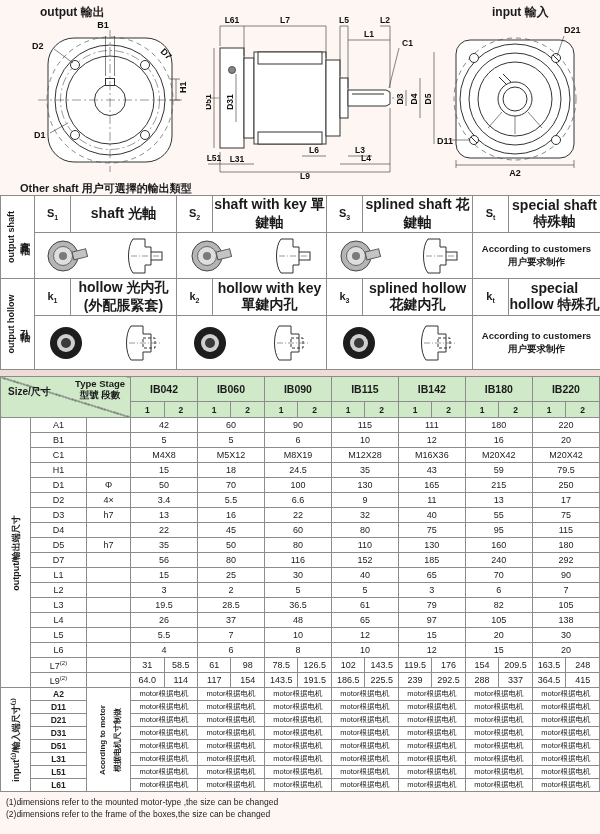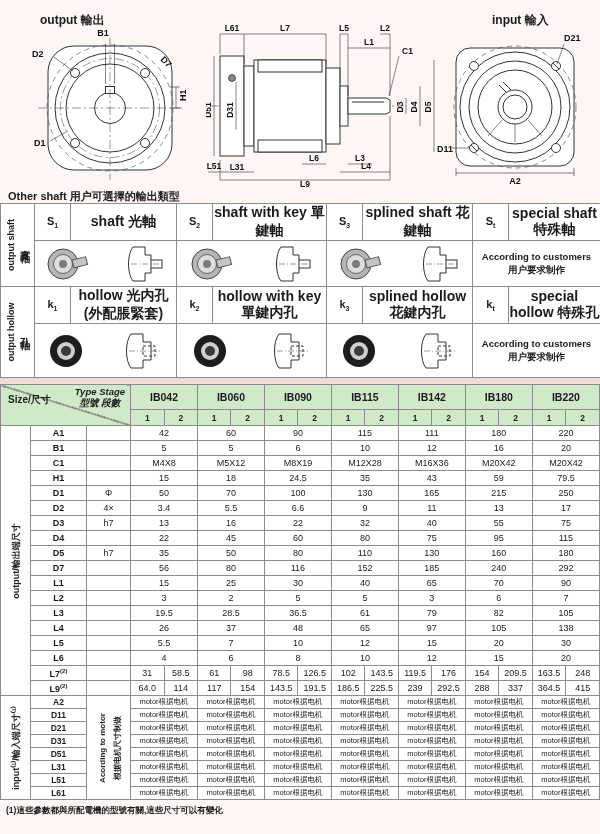--- a/index.html
+++ b/index.html
@@ -4,34 +4,34 @@
 <style>
   :root{
     --green:#cfe9c9; --border:#8c8c8c; --frame:#444;
     --page_bg:#fdf6f3; --pink_band:#f0dcd6; --text:#1b1b1b;
   }
   *{margin:0;padding:0;box-sizing:border-box;}
   html,body{width:600px;height:834px;}
   body{font-family:"Liberation Sans",sans-serif;background:var(--page_bg);color:var(--text);position:relative;overflow:hidden;}
 
   
-  .drawings{position:relative;height:180px;margin-top:8px;}
+  .drawings{position:relative;height:180px;}
   .dtitle{position:absolute;top:4px;font-size:12px;font-weight:bold;}
   .dtitle.left{left:40px;} .dtitle.right{left:492px;}
   .dwg{position:absolute;}
   .dwg svg{display:block;}
   svg text{font-weight:bold;fill:#111;font-family:"Liberation Sans",sans-serif;}
   .thin{stroke:#333;stroke-width:1;fill:none;}
   .fillw{fill:#fff;stroke:#333;stroke-width:1;}
   .dim{stroke:#333;stroke-width:0.6;fill:none;}
   .cl{stroke:#555;stroke-width:0.6;stroke-dasharray:9 3 2 3;fill:none;}
   .dash{stroke:#555;stroke-width:0.7;stroke-dasharray:5 4;fill:none;}
 
   
-  .shaft-title{font-size:11px;font-weight:bold;padding:1px 4px 1px 8px;height:15px;}
+  .shaft-title{font-size:11px;font-weight:bold;padding:1px 4px 1px 20px;height:15px;}
   table{border-collapse:collapse;table-layout:fixed;width:600px;background:#fff;}
   td,th{border:1px solid var(--border);text-align:center;vertical-align:middle;padding:0;overflow:hidden;}
   .shaft-table{border:1.5px solid var(--frame);}
   .shaft-table .sh-head{height:20px;}
   .shaft-table .sh-img{height:46px;}
   .shaft-table .sh-img2{height:54px;}
   .sh-code{font-size:11px;font-weight:bold;}
   .sh-code sub{font-size:7px;}
   .sh-label{font-size:14px;font-weight:bold;}
   .sh-note{font-size:9.5px;font-weight:bold;line-height:1.35;margin-left:46px;}
@@ -42,29 +42,29 @@
   .vr.cjk{writing-mode:vertical-rl;transform:translate(-50%,-50%);letter-spacing:3px;}
 
   
   .band{height:6px;background:var(--pink_band);}
   .size-table{border:1.5px solid var(--frame);}
   .size-table th{background:var(--green);font-weight:bold;}
   .size-table .h1{height:25px;} .size-table .h1 th{font-size:10.5px;}
   .size-table .h2{height:16px;} .size-table .h2 th{font-size:8.5px;}
   .size-table .data-row{height:15px;}
   .size-table .data-row td{font-size:9px;}
-  .size-table .data-row td.p-name{font-weight:bold;}
+  .size-table .data-row td.p-name{font-weight:normal;}
   .size-table .motor-row{height:13px;}
   .size-table .motor-row td{font-size:7.5px;color:#222;}
   .size-table .motor-row td.p-name{font-size:8.5px;font-weight:bold;}
   sup.s2{font-size:6px;vertical-align:super;}
   th.corner{position:relative;background:
      linear-gradient(to top right, rgba(0,0,0,0) calc(50% - 0.7px), #777 calc(50% - 0.7px), #777 calc(50% + 0.7px), rgba(0,0,0,0) calc(50% + 0.7px)),
      var(--green);}
-  .c-top{position:absolute;right:5px;top:2px;font-size:9.5px;line-height:1.15;text-align:center;font-style:italic;}
+  .c-top{position:absolute;right:5px;top:2px;font-size:9.5px;line-height:1.15;text-align:center;}
   .c-bottom{position:absolute;left:7px;bottom:18px;font-size:10px;}
   .vr-en{font-size:9px;}
 
   
   .footer{display:flex;padding:4px 6px 0 6px;gap:6px;}
   .f-col{font-size:8.5px;line-height:1.45;}
   .f-col.en{width:52%;}
   .f-col.zh{width:48%;font-weight:bold;}
 </style>
 </head>
@@ -678,16 +678,19 @@
         <td colspan="2">motor根据电机</td>
         <td colspan="2">motor根据电机</td>
         <td colspan="2">motor根据电机</td>
         <td colspan="2">motor根据电机</td>
         <td colspan="2">motor根据电机</td>
       </tr>
     </tbody>
 </table>
 
 <div class="footer">
+  <div class="f-col en">
+    <div>(1)dimensions refer to the mounted motor-type ,the size can be changed</div>
+    <div>(2)dimensions refer to the frame of the boxes,the size can be changed</div>
+  </div>
   <div class="f-col zh">
-    <div>(1)這些參數都與所配電機的型號有關,這些尺寸可以有變化</div>
   </div>
 </div>
 
 </body></html>

